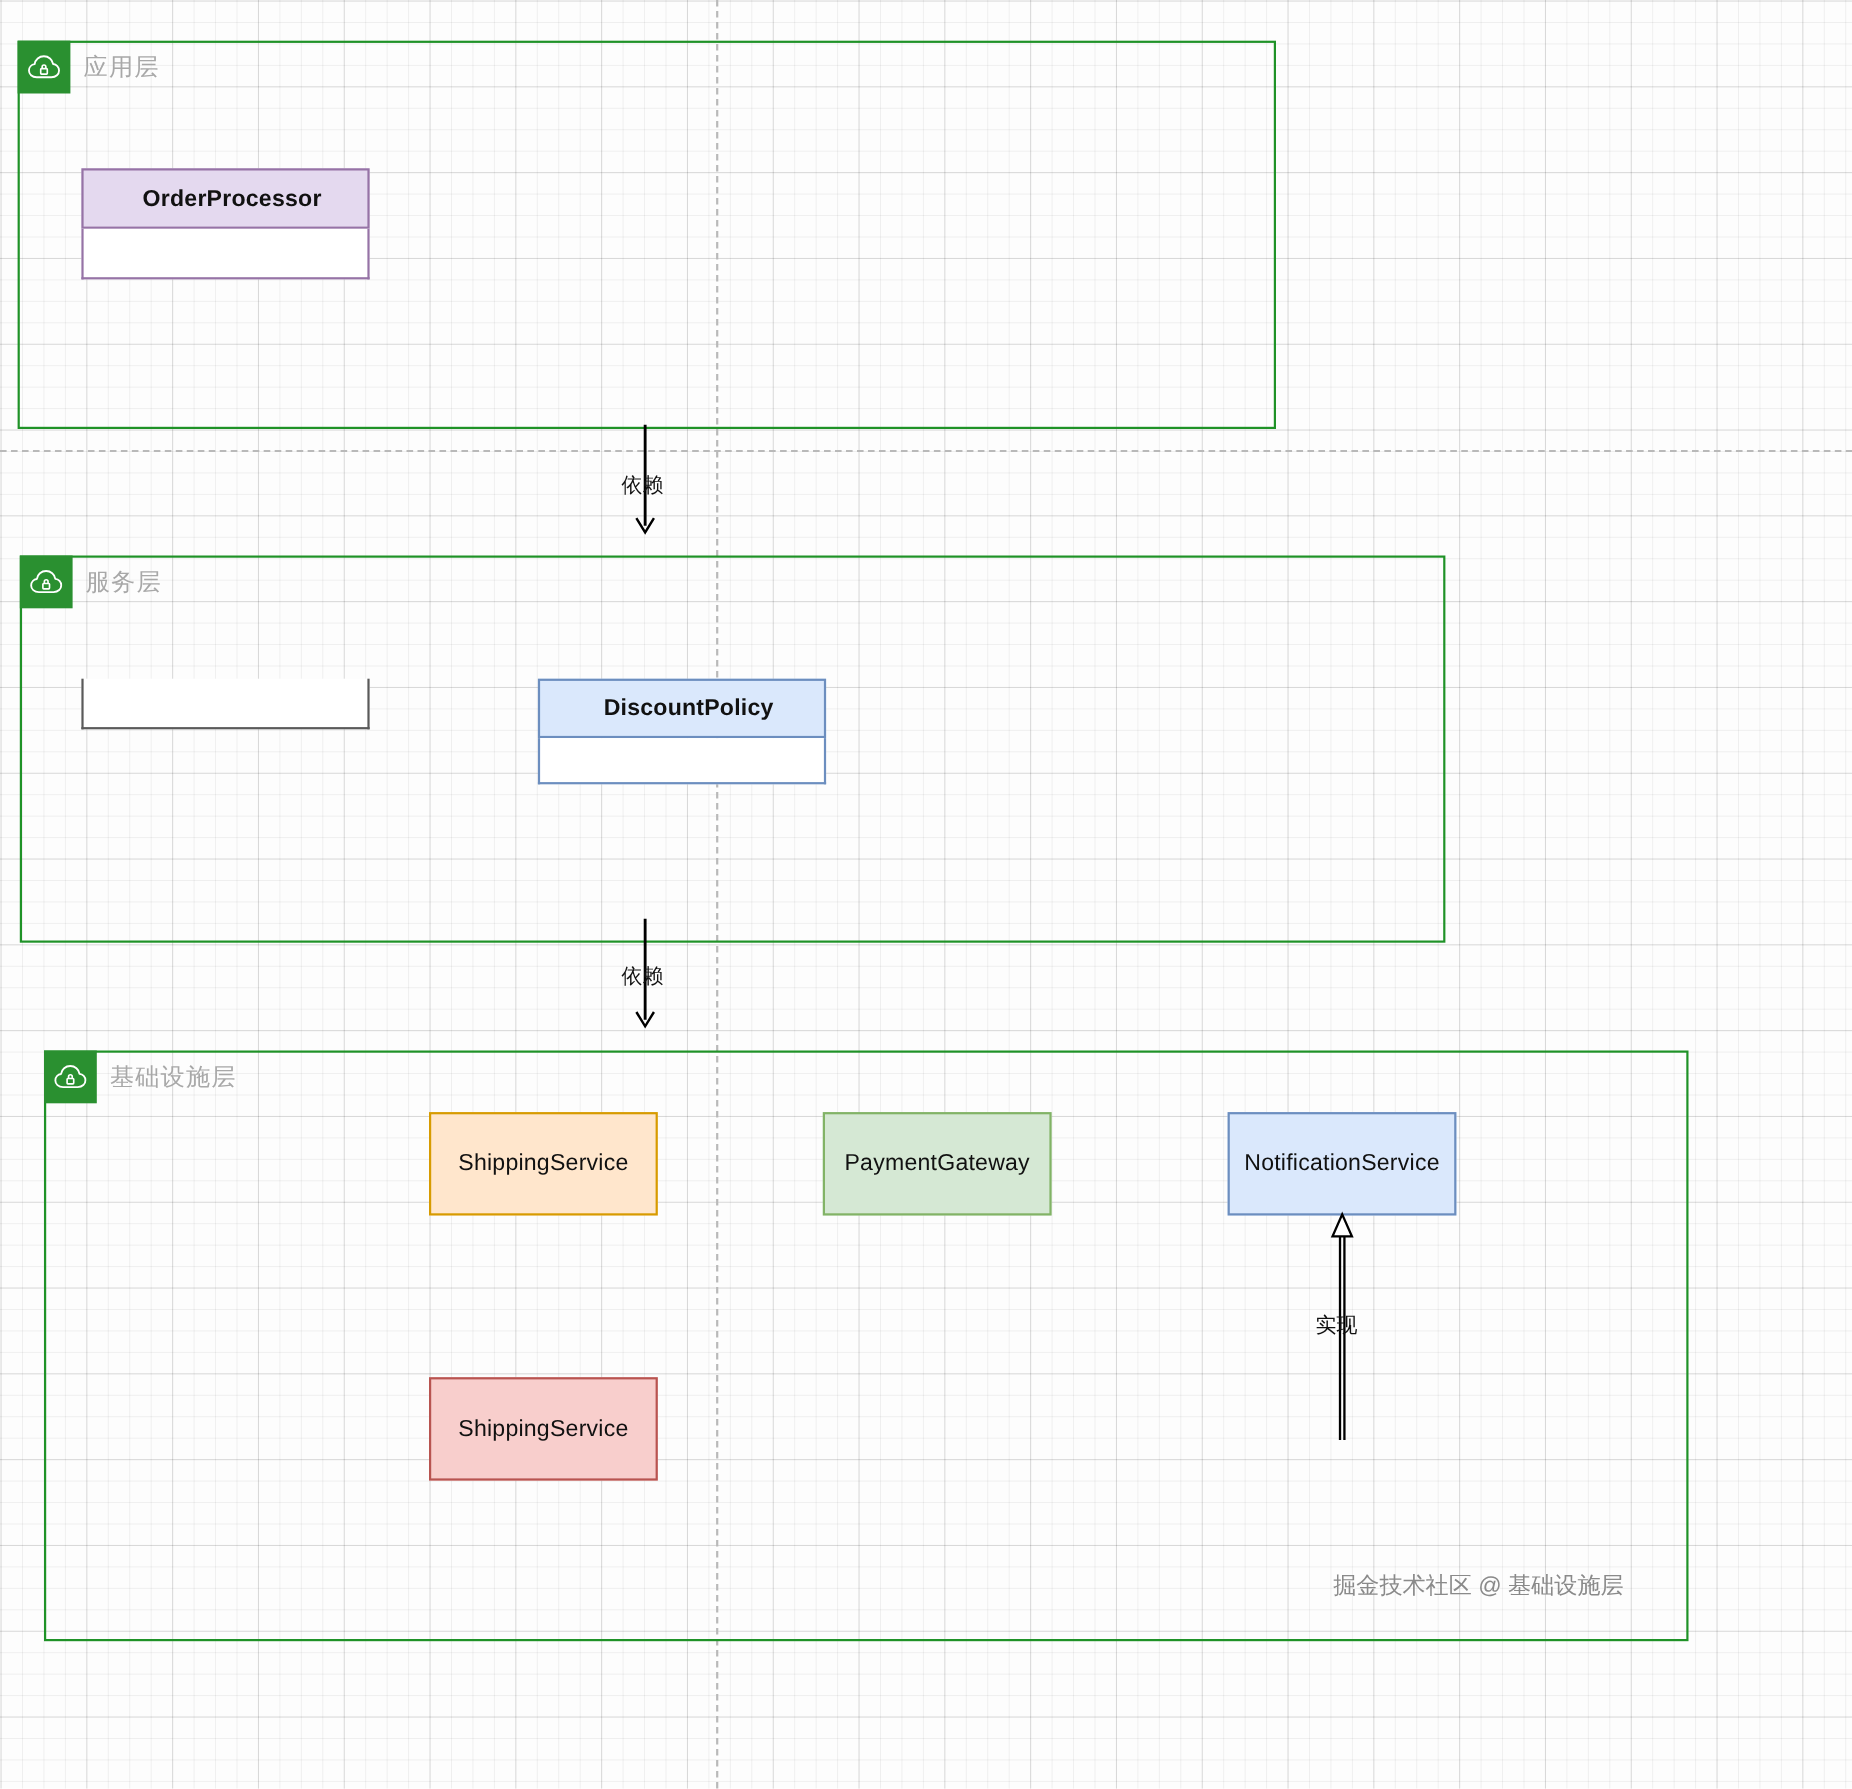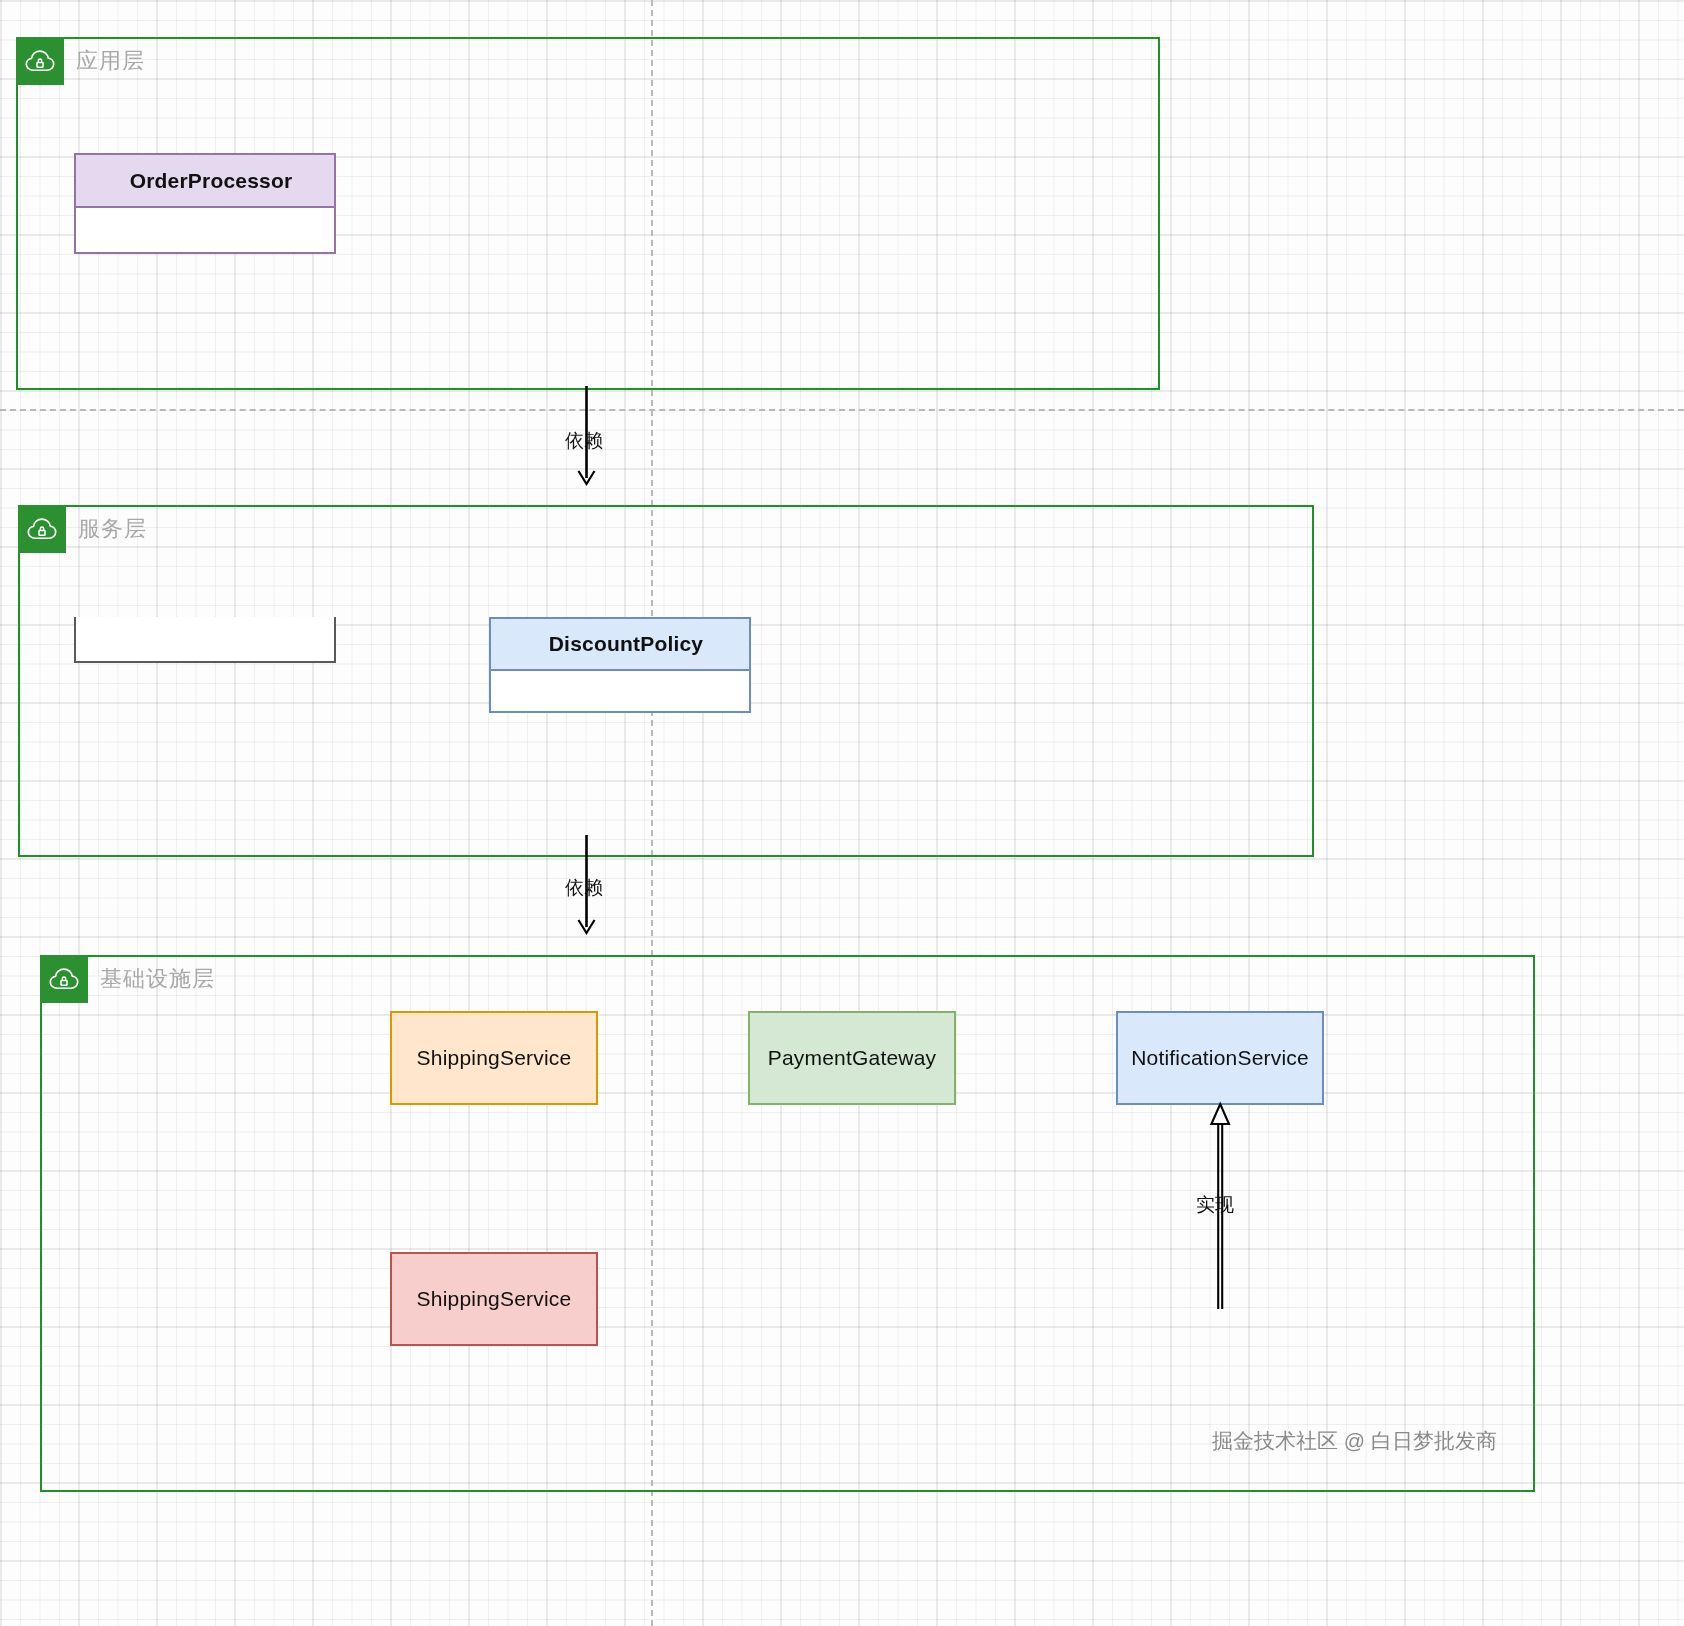--- a/index.html
+++ b/index.html
@@ -183,15 +183,15 @@
 
   <div class="conn" style="left:1200px;top:1100px;width:44px;height:215px;">
     <svg width="44" height="215" viewBox="0 0 44 215">
       <line x1="18.2" y1="209" x2="18.2" y2="22" stroke="#000000" stroke-width="2.1"></line>
       <line x1="22.2" y1="209" x2="22.2" y2="22" stroke="#000000" stroke-width="2.1"></line>
       <path d="M20.2 4 L29 24 L11.4 24 Z" stroke="#000000" stroke-width="2.1" fill="#ffffff" stroke-linejoin="miter"></path>
     </svg>
   </div>
   <div class="conn-label" style="left:1196px;top:1192px;">实现</div>
 
-  <div class="watermark" style="left:1212px;top:1427px;">掘金技术社区 @ 白日梦批发商</div>
+  <div class="watermark" style="left:1212px;top:1427px;">掘金技术社区 @ 基础设施层</div>
 
 </div>
 
 </body></html>

